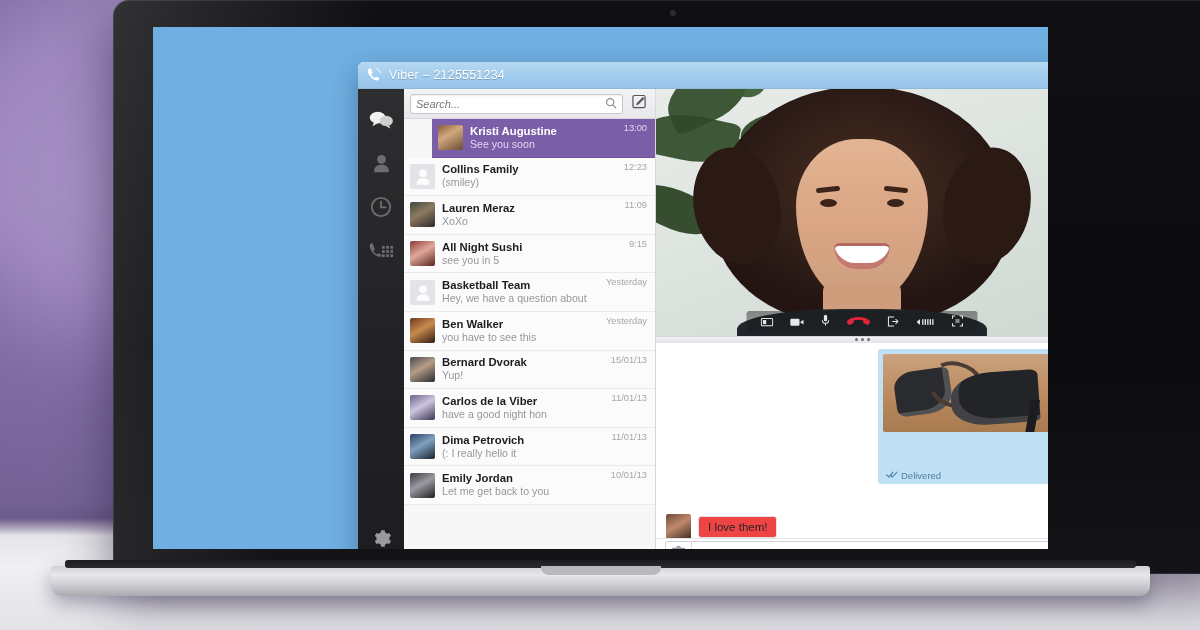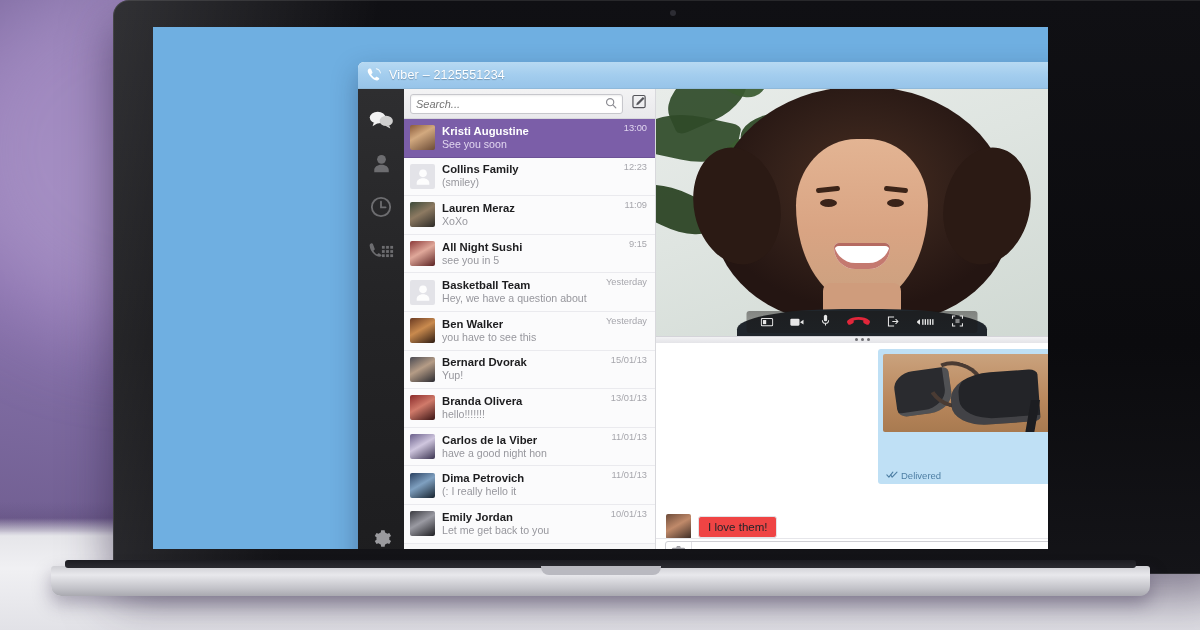--- a/index.html
+++ b/index.html
@@ -79,21 +79,21 @@
      border-radius:3px; display:flex; align-items:center; padding:0 5px;
      box-shadow:inset 0 1px 2px rgba(0,0,0,.08); }
   .searchbox input { flex:1 1 auto; border:0; outline:0; font-size:11px; color:#9a9aa0;
      font-family:"Liberation Sans", sans-serif; background:transparent;font-style:italic; }
   .compose-btn { width:20px; height:20px; display:flex; align-items:center; justify-content:center;
      cursor:pointer; }
 
   .chatlist { flex:1 1 auto; overflow:hidden; }
   .chat-item { height:38.6px; display:flex; align-items:center; padding:0 8px 0 6px;
      border-bottom:1px solid #eaeaee; cursor:pointer; background:#fbfbfc; }
-  .chat-item.selected { background:#7b5ea8; border-bottom-color:#6d5397; }
+  .chat-item.selected { background:#7b5ea8; border-bottom-color:#6d5397;margin-left:28px; }
   .avatar { width:25px; height:25px; border-radius:2px; flex:0 0 auto; margin-right:7px;
      background:#e3e3e8; overflow:hidden; position:relative; }
   .avatar .ph { position:absolute; left:50%; top:54%; transform:translate(-50%,-50%);
      width:19px; height:19px; fill:#fff; opacity:.95; }
   .chat-text { flex:1 1 auto; min-width:0; }
   .chat-name { font-size:11.3px; color:#1d1d1f; font-weight:bold; line-height:13px;
      white-space:nowrap; overflow:hidden; text-overflow:ellipsis; }
   .chat-msg { font-size:10.6px; color:#97979d; line-height:13px;
      white-space:nowrap; overflow:hidden; text-overflow:ellipsis; }
   .chat-time { font-size:9.3px; color:#a6a6ac; flex:0 0 auto; margin-left:5px; align-self:flex-start;
@@ -357,28 +357,20 @@
                 </div>
                 <div class="chat-item">
                   <div class="avatar" style="background: linear-gradient(150deg, rgb(74, 74, 82), rgb(181, 156, 134) 45%, rgb(42, 42, 48));"></div>
                   <div class="chat-text">
                     <div class="chat-name">Bernard Dvorak</div>
                     <div class="chat-msg">Yup!</div>
                   </div>
                   <div class="chat-time">15/01/13</div>
                 </div>
                 <div class="chat-item">
-                  <div class="avatar" style="background: linear-gradient(150deg, rgb(138, 42, 42), rgb(208, 122, 106) 45%, rgb(58, 20, 20));"></div>
-                  <div class="chat-text">
-                    <div class="chat-name">Branda Olivera</div>
-                    <div class="chat-msg">hello!!!!!!!</div>
-                  </div>
-                  <div class="chat-time">13/01/13</div>
-                </div>
-                <div class="chat-item">
                   <div class="avatar" style="background: linear-gradient(150deg, rgb(106, 95, 138), rgb(207, 198, 222) 45%, rgb(58, 51, 80));"></div>
                   <div class="chat-text">
                     <div class="chat-name">Carlos de la Viber</div>
                     <div class="chat-msg">have a good night hon</div>
                   </div>
                   <div class="chat-time">11/01/13</div>
                 </div>
                 <div class="chat-item">
                   <div class="avatar" style="background: linear-gradient(150deg, rgb(42, 64, 96), rgb(127, 160, 192) 45%, rgb(22, 34, 46));"></div>
                   <div class="chat-text">

